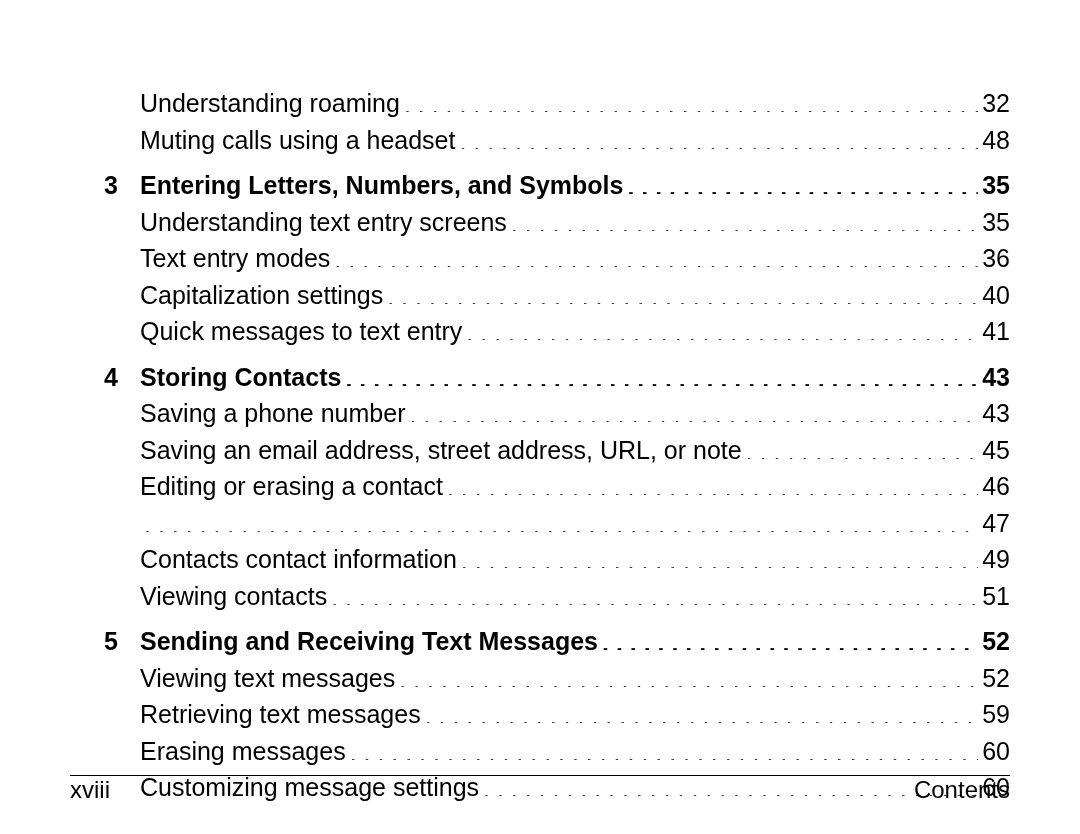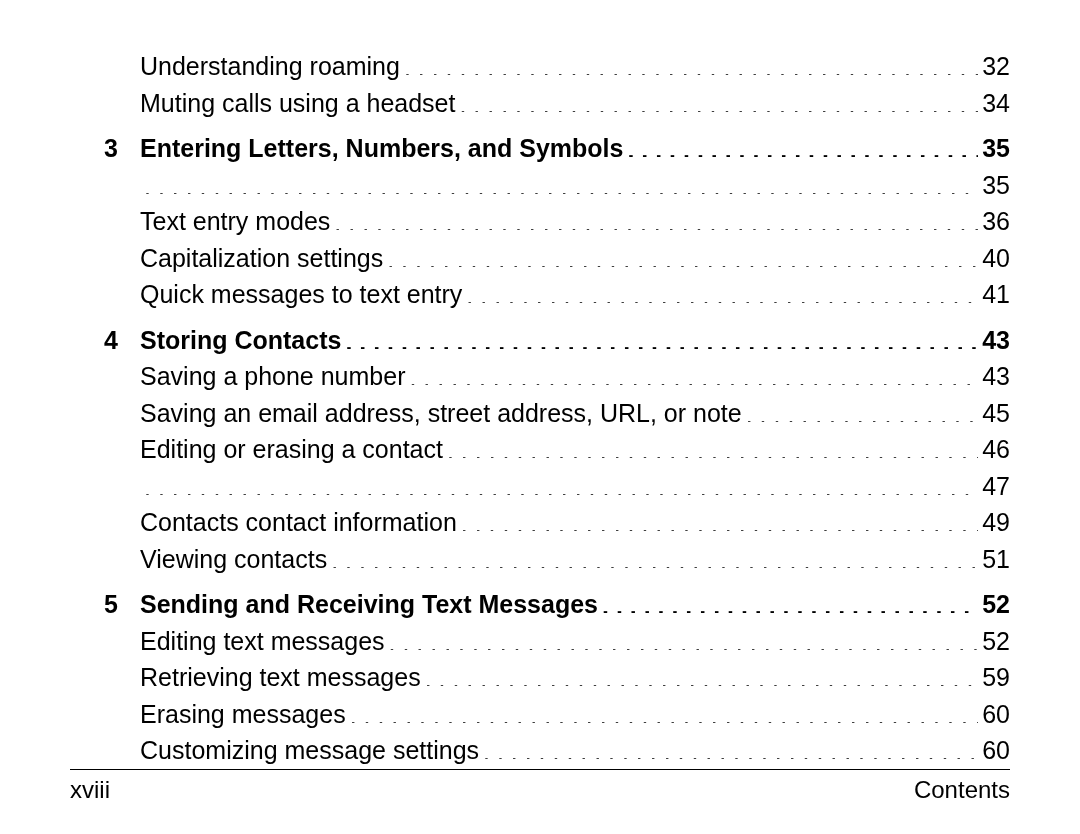--- a/index.html
+++ b/index.html
@@ -13,20 +13,21 @@
   }
   .page {
     box-sizing: border-box;
     width: 1080px;
     height: 834px;
     padding: 48px 70px 20px 70px;
     position: relative;
   }
   .content {
     width: 100%;
+    margin-top: 37px;
   }
   .toc-row {
     display: flex;
     align-items: baseline;
     white-space: nowrap;
     font-size: 25px;
     line-height: 1.46;
   }
   .toc-row.chapter {
     font-weight: 700;
@@ -60,51 +61,51 @@
   .pnum {
     flex: 0 0 auto;
     text-align: center;
   }
   .footer {
     position: absolute;
     left: 70px;
     right: 70px;
     bottom: 30px;
     border-top: 1px solid #000;
-    padding-top: 6px;
     display: flex;
     justify-content: space-between;
     font-size: 24px;
   }
 </style>
 </head>
 <body>
 
 <div class="page">
   <div class="content" id="content">
       <div class="toc-row">
         <span class="ch-num-col"></span>
         <span class="title">Understanding roaming</span>
         <span class="leader"></span>
         <span class="pnum">32</span>
       </div>
       <div class="toc-row">
         <span class="ch-num-col"></span>
         <span class="title">Muting calls using a headset</span>
         <span class="leader"></span>
-        <span class="pnum">34</span>
+        <span class="pnum">48</span>
       </div>
       <div class="toc-row chapter">
         <span class="ch-num-col">3</span>
         <span class="title">Entering Letters, Numbers, and Symbols</span>
         <span class="leader"></span>
         <span class="pnum">35</span>
       </div>
       <div class="toc-row">
         <span class="ch-num-col"></span>
+        <span class="title">Understanding text entry screens</span>
         <span class="leader"></span>
         <span class="pnum">35</span>
       </div>
       <div class="toc-row">
         <span class="ch-num-col"></span>
         <span class="title">Text entry modes</span>
         <span class="leader"></span>
         <span class="pnum">36</span>
       </div>
       <div class="toc-row">
@@ -161,21 +162,21 @@
         <span class="pnum">51</span>
       </div>
       <div class="toc-row chapter">
         <span class="ch-num-col">5</span>
         <span class="title">Sending and Receiving Text Messages</span>
         <span class="leader"></span>
         <span class="pnum">52</span>
       </div>
       <div class="toc-row">
         <span class="ch-num-col"></span>
-        <span class="title">Editing text messages</span>
+        <span class="title">Viewing text messages</span>
         <span class="leader"></span>
         <span class="pnum">52</span>
       </div>
       <div class="toc-row">
         <span class="ch-num-col"></span>
         <span class="title">Retrieving text messages</span>
         <span class="leader"></span>
         <span class="pnum">59</span>
       </div>
       <div class="toc-row">

